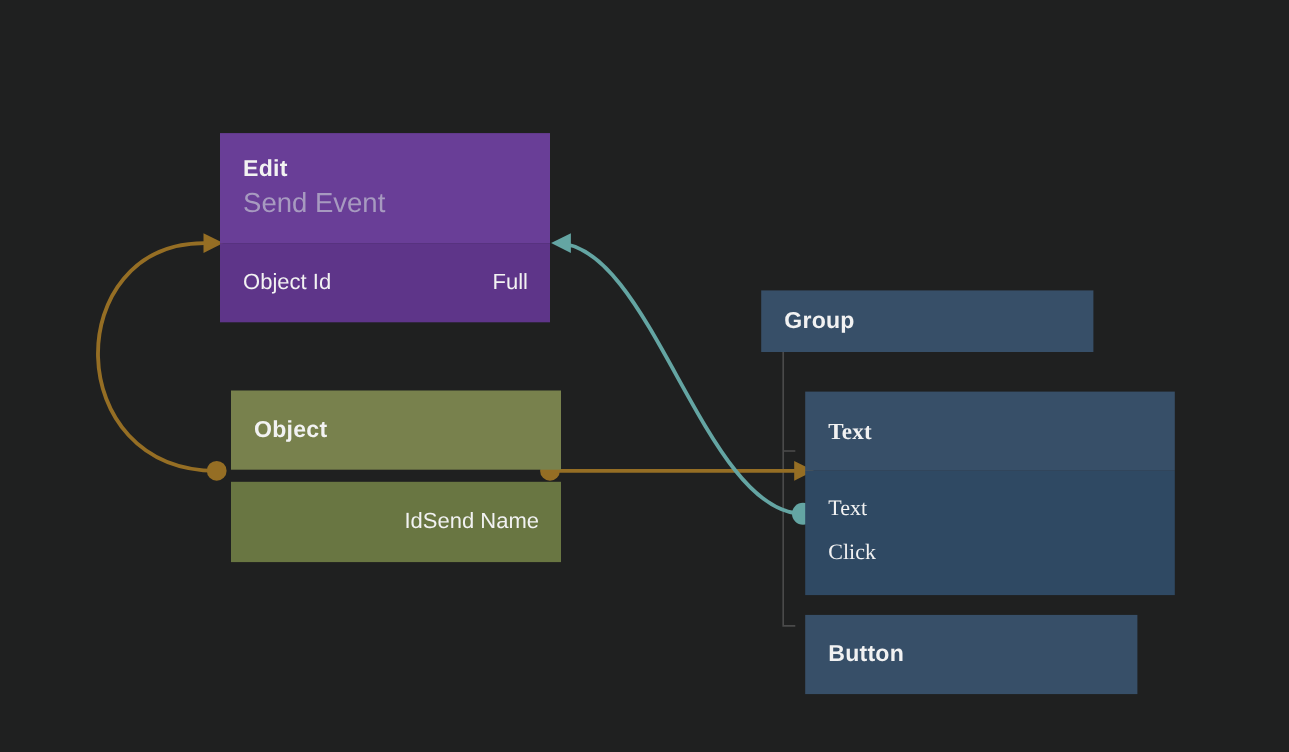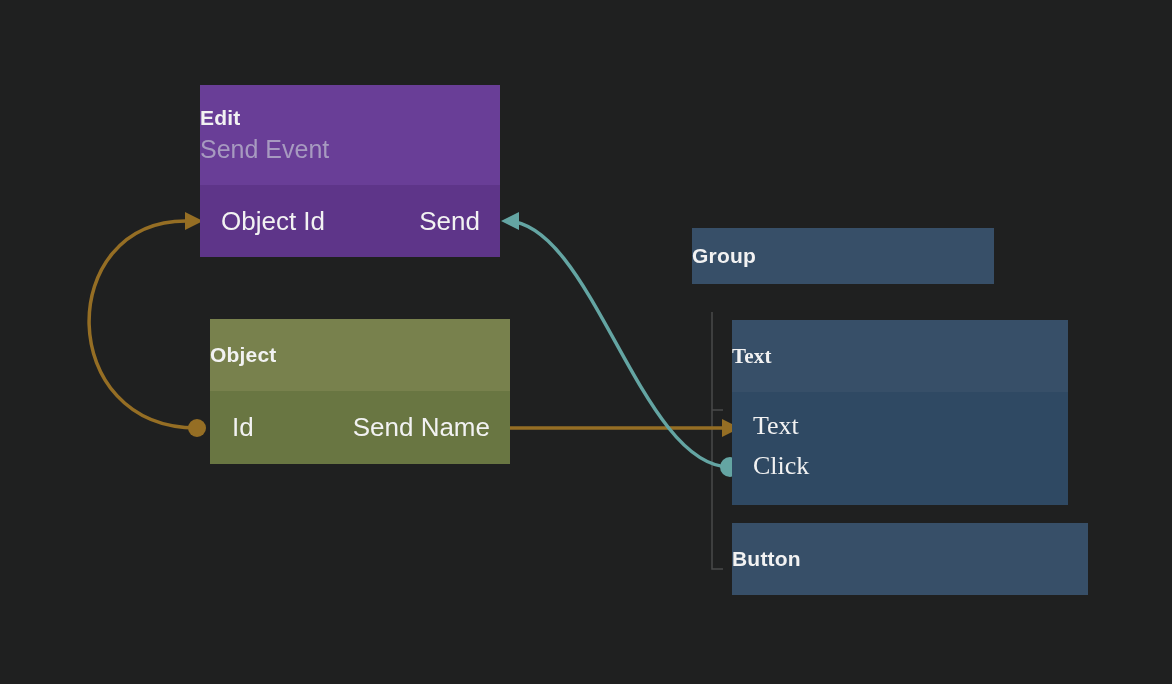--- a/index.html
+++ b/index.html
@@ -29,67 +29,68 @@
     background: var(--background);
   }
   .wires-layer {
     position: absolute; left: 0; top: 0;
     width: 1172px; height: 684px;
     pointer-events: none;
   }
   .node { position: absolute; }
   .hdr {
     display: flex; flex-direction: column; justify-content: center;
-    padding-right: 12px;
+    padding-left: 21px; padding-right: 12px; margin-top: 36px;
   }
   .title {
     color: var(--title-text);
     font-size: 21px; font-weight: 600;
     letter-spacing: 0.2px;
   }
   .subtitle {
     color: var(--subtitle-text);
     font-size: 25px; font-weight: 400;
     margin-top: 5px;
   }
   .port {
     color: var(--title-text);
-    font-size: 26px; font-weight: 400;
+    font-size: 20px; font-weight: 400;
   }
   
   .node-edit { left: 200px; top: 85px; width: 300px; }
   .node-edit .hdr { height: 100px; background: var(--edit-header); }
   .node-edit .body {
     height: 72px; background: var(--edit-body);
     display: flex; align-items: center; justify-content: space-between;
     padding: 0 20px 0 21px;
   }
   
   .node-object { left: 210px; top: 319px; width: 300px; }
   .node-object .hdr { height: 72px; background: var(--object-header); }
   .node-object .body {
     height: 73px; background: var(--object-body);
-    display: flex; align-items: center; justify-content: space-between;
+    display: flex; align-items: center; justify-content: flex-end;
     padding: 0 20px 0 22px;
+    margin-top: 11px;
   }
   
   .node-group { left: 692px; top: 228px; width: 302px; }
   .node-group .hdr { height: 56px; background: var(--blue-header); }
   
   .node-text { left: 732px; top: 320px; width: 336px; font-family: Liberation Serif, serif; }
   .node-text .hdr { height: 72px; background: var(--blue-header); }
   .node-text .body {
     height: 113px; background: var(--blue-body);
     padding: 14px 20px 0 21px;
   }
   .node-text .port-row {
     height: 40px; display: flex; align-items: center;
   }
   
-  .node-button { left: 732px; top: 523px; width: 356px; }
+  .node-button { left: 732px; top: 523px; width: 302px; }
   .node-button .hdr { height: 72px; background: var(--blue-header); }
 </style>
 </head>
 <body>
 
 <div class="canvas">
 
   <svg class="wires-layer" width="1172" height="684" viewBox="0 0 1172 684">
 
     <path d="M 712 312 L 712 569 L 723 569" fill="none" stroke="#4a4a4a" stroke-width="1.5"></path>
@@ -108,21 +109,21 @@
     <circle cx="730" cy="467" r="10" fill="#64a5a3"></circle>
   </svg>
 
   <div class="node node-edit">
     <div class="hdr">
       <div class="title">Edit</div>
       <div class="subtitle">Send Event</div>
     </div>
     <div class="body">
       <span class="port">Object Id</span>
-      <span class="port">Send</span>
+      <span class="port">Full</span>
     </div>
   </div>
 
   <div class="node node-object">
     <div class="hdr">
       <div class="title">Object</div>
     </div>
     <div class="body">
       <span class="port">Id</span>
       <span class="port">Send Name</span>

